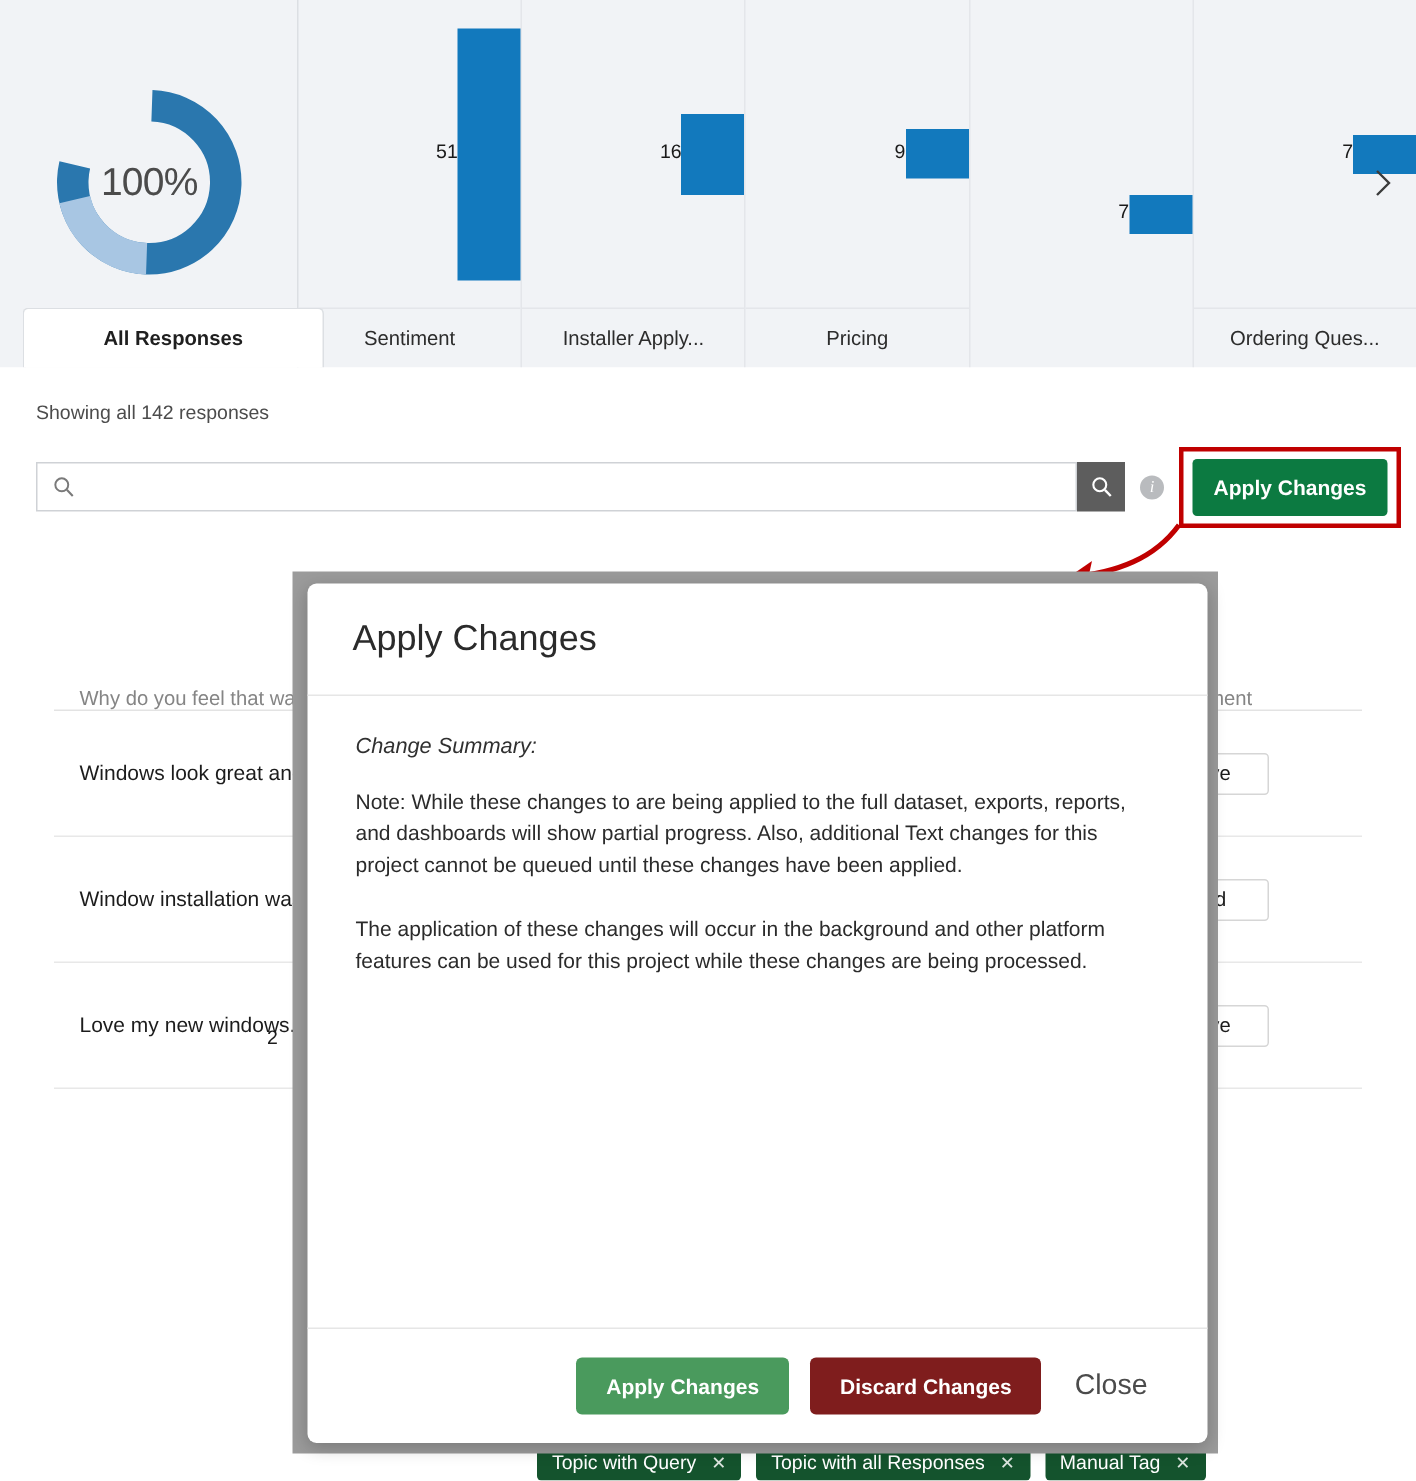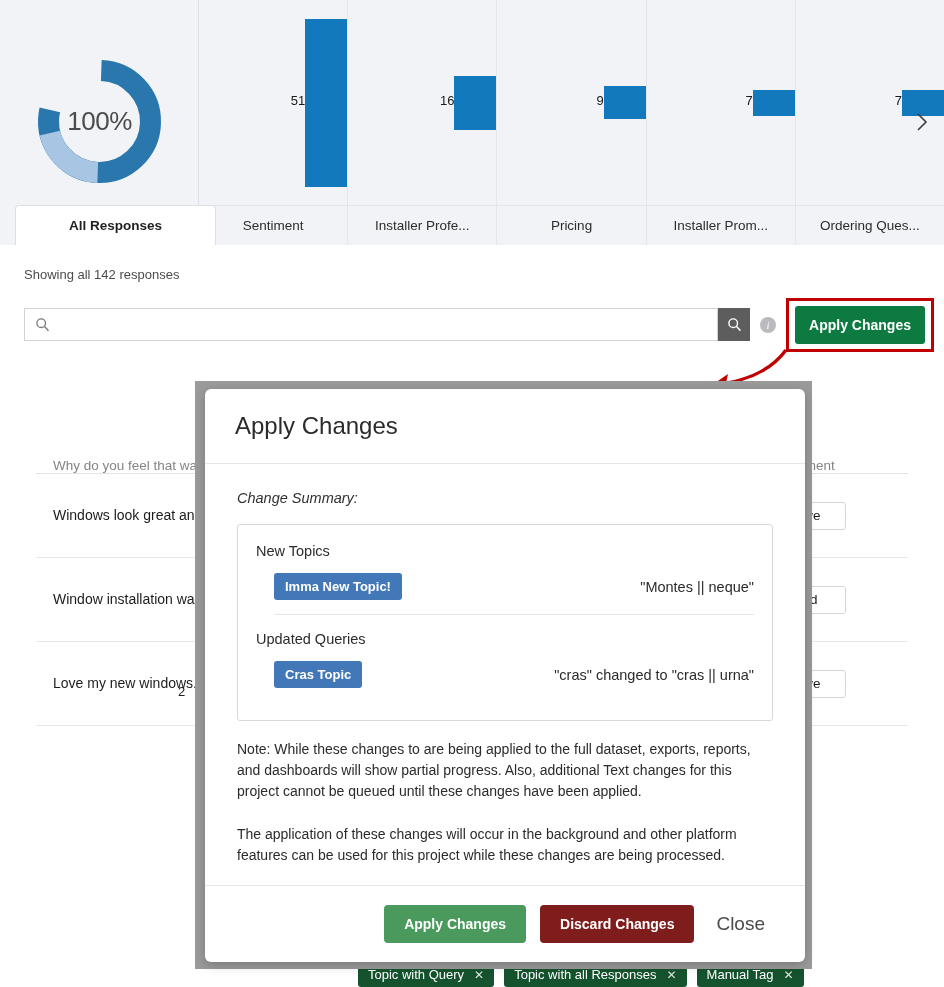--- a/index.html
+++ b/index.html
@@ -300,35 +300,34 @@
         <div class="bar-value">51</div>
         <div class="bar-rect" style="height:168px"></div>
       </div>
       <div class="bar-label">Sentiment</div>
     </div>
     <div class="bar-col">
       <div class="bar-plot">
         <div class="bar-value">16</div>
         <div class="bar-rect" style="height:54px"></div>
       </div>
-      <div class="bar-label">Installer Profe...</div>
+      <div class="bar-label">Installer Apply...</div>
     </div>
     <div class="bar-col">
       <div class="bar-plot">
         <div class="bar-value">9</div>
         <div class="bar-rect" style="height:33px"></div>
       </div>
       <div class="bar-label">Pricing</div>
     </div>
     <div class="bar-col">
       <div class="bar-plot">
         <div class="bar-value">7</div>
         <div class="bar-rect" style="height:26px"></div>
       </div>
-      <div class="bar-label">Installer Prom...</div>
     </div>
     <div class="bar-col">
       <div class="bar-plot">
         <div class="bar-value">7</div>
         <div class="bar-rect" style="height:26px"></div>
       </div>
       <div class="bar-label">Ordering Ques...</div>
     </div>
   </div>
 
@@ -426,35 +425,20 @@
 <div class="modal-frame"></div>
 
 <div class="modal">
   <div class="modal-header">
     <div class="modal-title">Apply Changes</div>
   </div>
 
   <div class="modal-body">
     <div class="change-summary-label">Change Summary:</div>
 
-    <div class="summary-box">
-      <div class="summary-section-title">New Topics</div>
-      <div class="summary-row">
-        <span class="topic-chip">Imma New Topic!</span>
-        <span class="summary-change-text">"Montes || neque"</span>
-      </div>
-
-      <div class="summary-divider"></div>
-
-      <div class="summary-section-title">Updated Queries</div>
-      <div class="summary-row">
-        <span class="topic-chip">Cras Topic</span>
-        <span class="summary-change-text">"cras" changed to "cras || urna"</span>
-      </div>
-    </div>
 
     <p class="note-p">Note: While these changes to are being applied to the full dataset, exports, reports, and dashboards will show partial progress. Also, additional Text changes for this project cannot be queued until these changes have been applied.</p>
     <p class="note-p second">The application of these changes will occur in the background and other platform features can be used for this project while these changes are being processed.</p>
   </div>
 
   <div class="modal-footer">
     <button class="btn-green">Apply Changes</button>
     <button class="btn-red">Discard Changes</button>
     <button class="btn-link">Close</button>
   </div>

